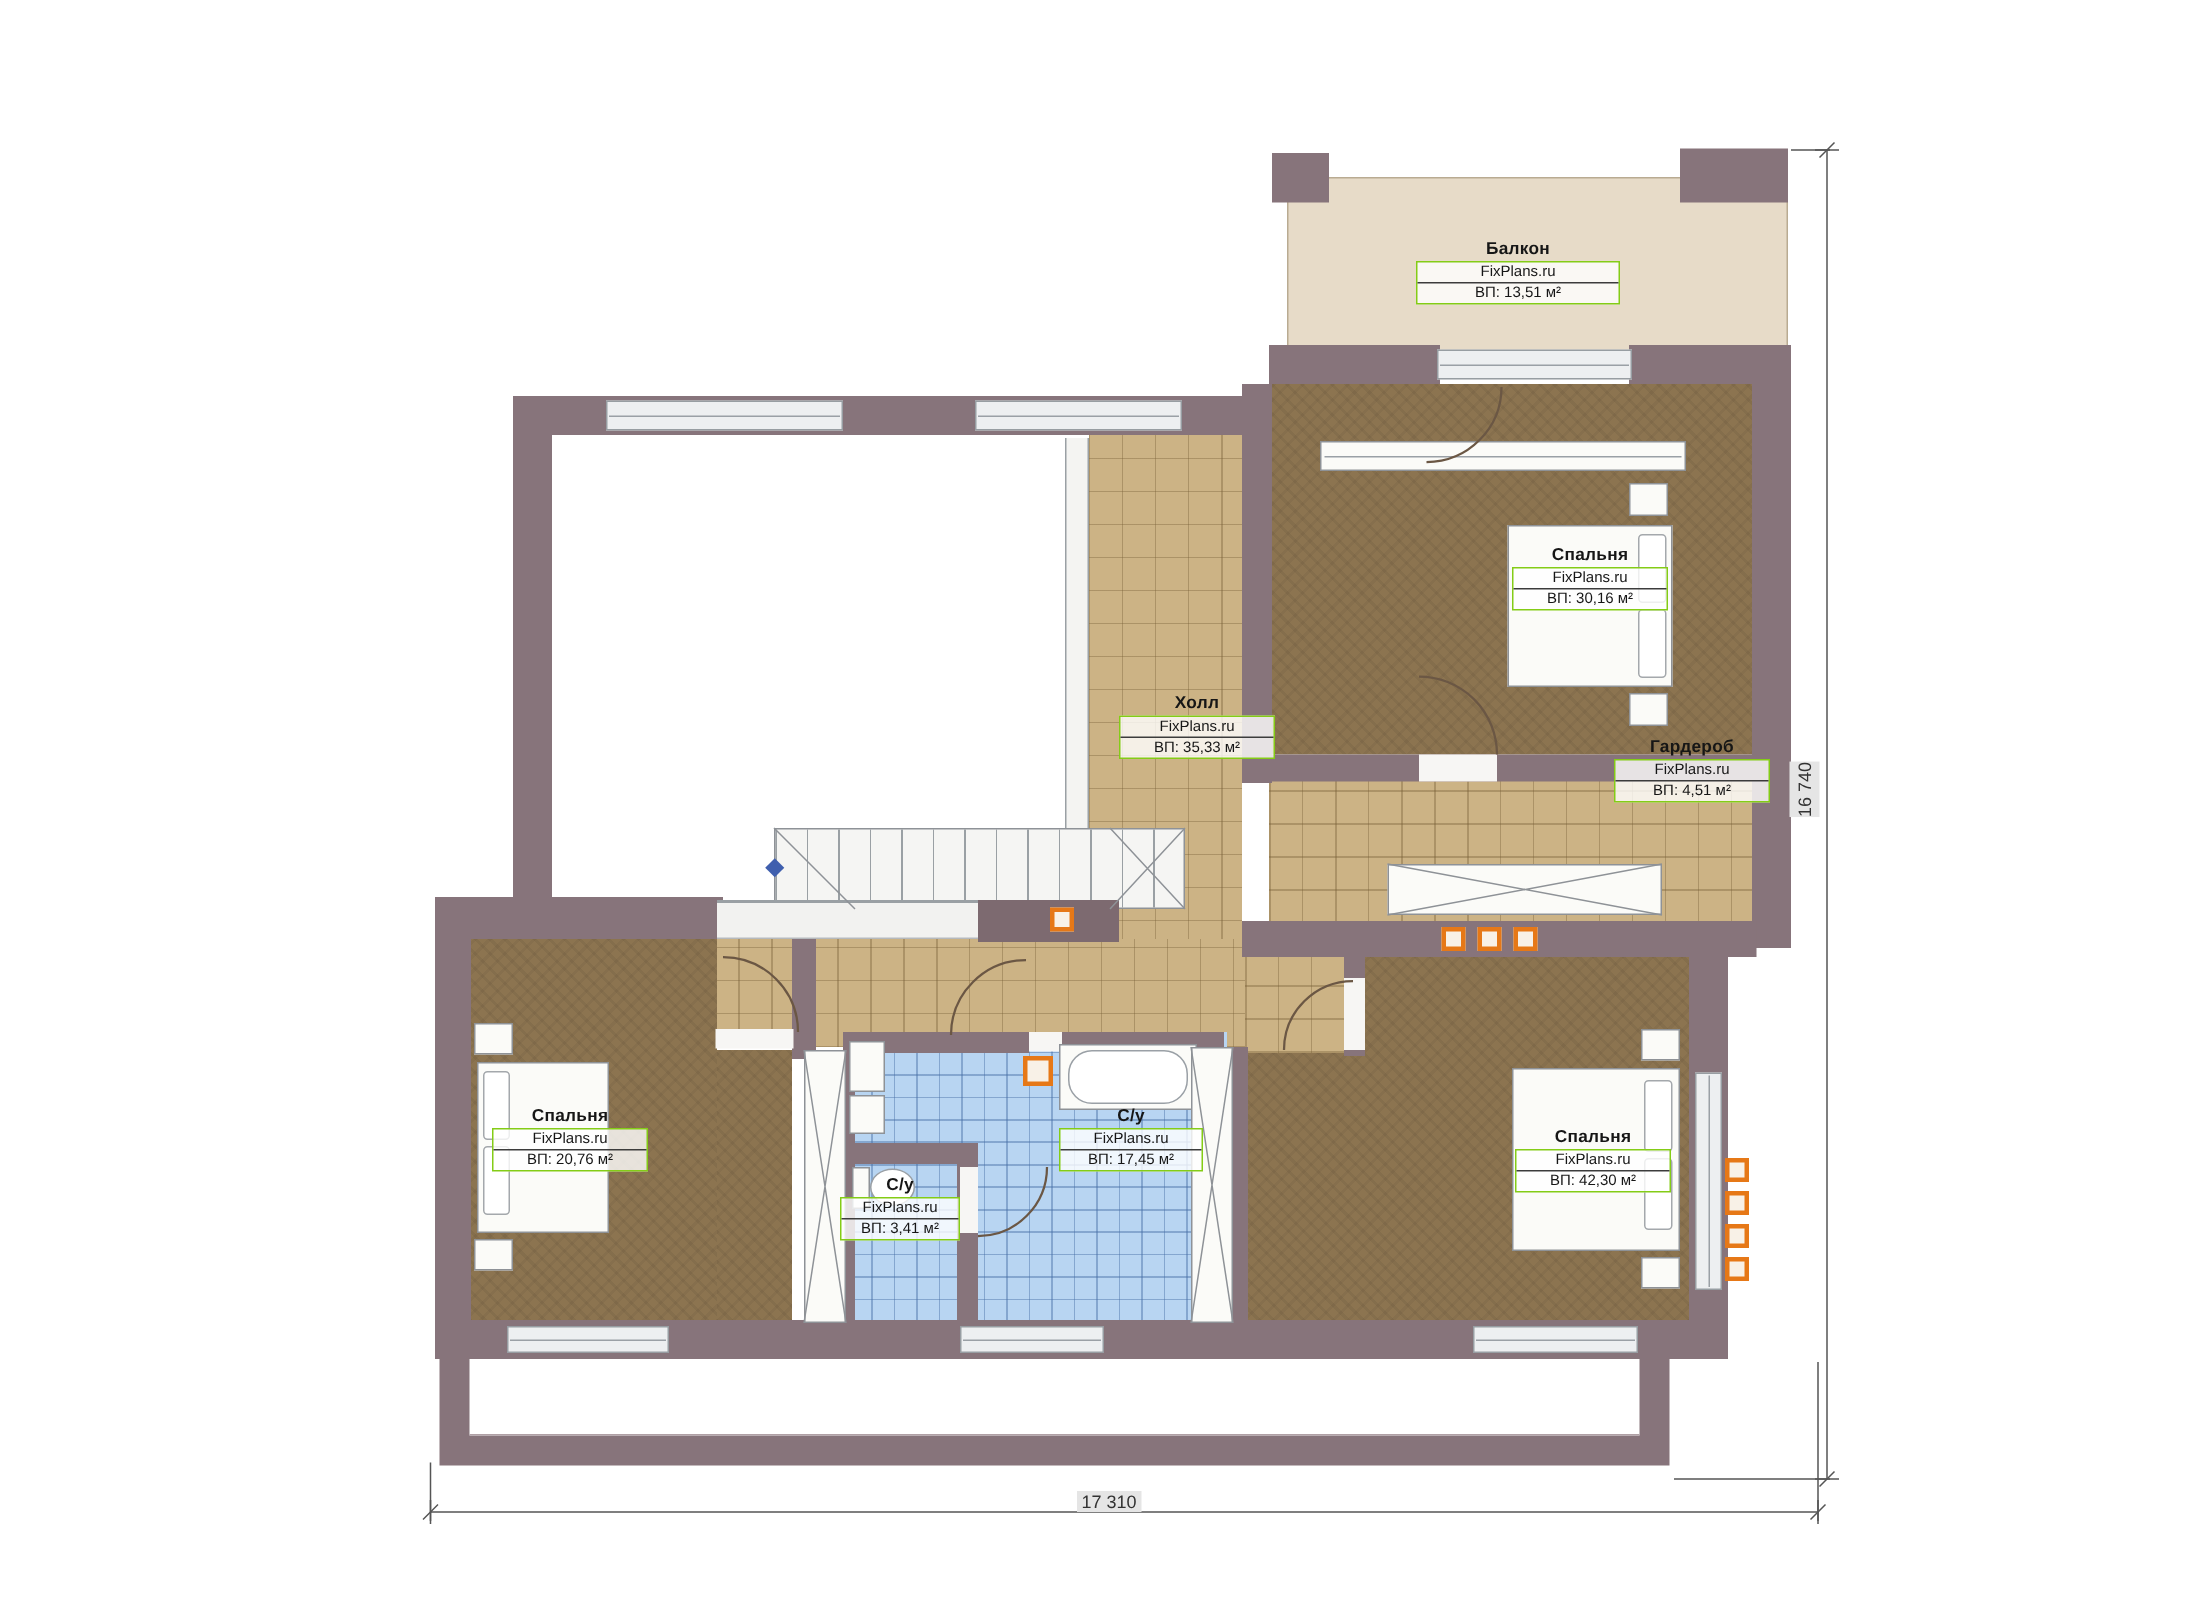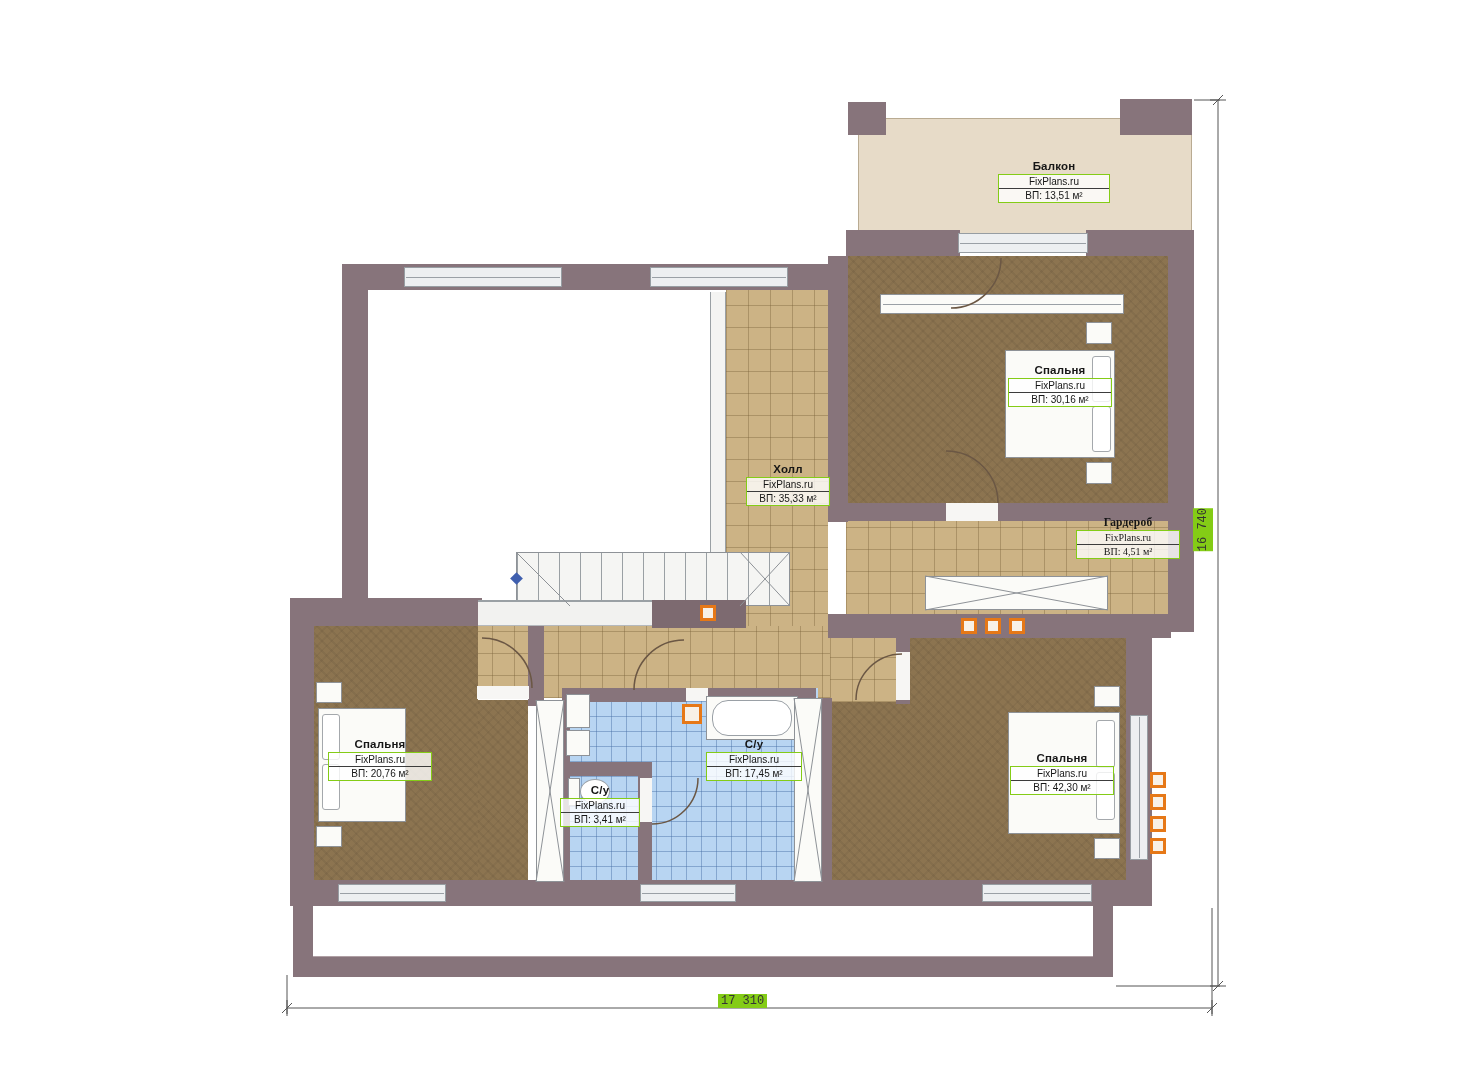--- a/index.html
+++ b/index.html
@@ -27,21 +27,21 @@
   .stairs{position:absolute;background-color:#f5f5f3;border:1px solid #8e9297;box-sizing:border-box;
      background-image:repeating-linear-gradient(90deg, #9aa0a4 0 1px, transparent 1px 21px);}
   .landing{position:absolute;background:#f2f2f0;border-top:2px solid #9aa0a4;border-bottom:1px solid #b5b9bd;box-sizing:border-box;}
   .rail{position:absolute;background:#f4f4f2;border-left:1px solid #9aa0a4;border-right:1px solid #9aa0a4;box-sizing:border-box;}
   .orange{position:absolute;width:16px;height:16px;background:#f8f1e7;border:3px solid #e67817;box-sizing:border-box;}
   .room-label{position:absolute;text-align:center;color:#161616;z-index:40;}
   .rl-name{font-size:11.5px;font-weight:bold;letter-spacing:.2px;}
   .rl-box{margin-top:2px;border:1px solid #84cc16;background:rgba(255,255,255,.8);}
   .rl-brand{font-size:10px;border-bottom:1px solid #3c3c3c;padding:1px 2px;white-space:nowrap;}
   .rl-area{font-size:10px;padding:1px 2px;white-space:nowrap;}
-  .dim-label{position:absolute;font-size:12px;color:#333;z-index:45;background:#84cc16;padding:0 3px;font-family:Liberation Mono, monospace;}
+  .dim-label{position:absolute;font-size:12px;color:#333;z-index:45;background:#e5e5e5;padding:0 3px;}
   .dim-label.vert{writing-mode:vertical-rl;transform:rotate(180deg);}
   .tub-inner{position:absolute;background:#ffffff;border:1px solid #9aa0a6;border-radius:16px;box-sizing:border-box;}
   .toilet-bowl{position:absolute;background:#ffffff;border:1px solid #9aa0a6;border-radius:50%;box-sizing:border-box;}
   .diamond{position:absolute;width:9px;height:9px;background:#3f5fae;transform:rotate(45deg);}
   svg.overlay{position:absolute;left:0;top:0;z-index:35;pointer-events:none;}
 </style>
 </head>
 <body>
 
 <div id="canvas">
@@ -165,42 +165,42 @@
       <path d="M 287 1000 L 287 1016 M 1212 1000 L 1212 1016"></path>
       <path d="M 282 1013 L 292 1003 M 1207 1013 L 1217 1003"></path>
       <path d="M 287 975 L 287 1014 M 1212 908 L 1212 1014"></path>
       <path d="M 1218 100 L 1218 986"></path>
       <path d="M 1210 100 L 1226 100 M 1210 986 L 1226 986"></path>
       <path d="M 1213 105 L 1223 95 M 1213 991 L 1223 981"></path>
       <path d="M 1194 100 L 1220 100 M 1116 986 L 1220 986"></path>
     </g>
   </svg>
 
-  <div class="room-label" style="left:998px;top:160px;width:112px;">
+  <div class="room-label" style="left:944px;top:160px;width:136px;">
     <div class="rl-name">Балкон</div>
     <div class="rl-box">
         <div class="rl-brand">FixPlans.ru</div>
     <div class="rl-area">ВП: 13,51 м²</div>
       </div>
   </div>
   <div class="room-label" style="left:1008px;top:364px;width:104px;">
     <div class="rl-name">Спальня</div>
     <div class="rl-box">
         <div class="rl-brand">FixPlans.ru</div>
     <div class="rl-area">ВП: 30,16 м²</div>
       </div>
   </div>
-  <div class="room-label" style="left:746px;top:463px;width:84px;">
+  <div class="room-label" style="left:746px;top:463px;width:104px;">
     <div class="rl-name">Холл</div>
     <div class="rl-box">
         <div class="rl-brand">FixPlans.ru</div>
     <div class="rl-area">ВП: 35,33 м²</div>
       </div>
   </div>
-  <div class="room-label" style="left:1076px;top:516px;width:104px;font-family:Liberation Serif, serif;">
+  <div class="room-label" style="left:1076px;top:492px;width:104px;">
     <div class="rl-name">Гардероб</div>
     <div class="rl-box">
         <div class="rl-brand">FixPlans.ru</div>
     <div class="rl-area">ВП: 4,51 м²</div>
       </div>
   </div>
   <div class="room-label" style="left:328px;top:738px;width:104px;">
     <div class="rl-name">Спальня</div>
     <div class="rl-box">
         <div class="rl-brand">FixPlans.ru</div>

